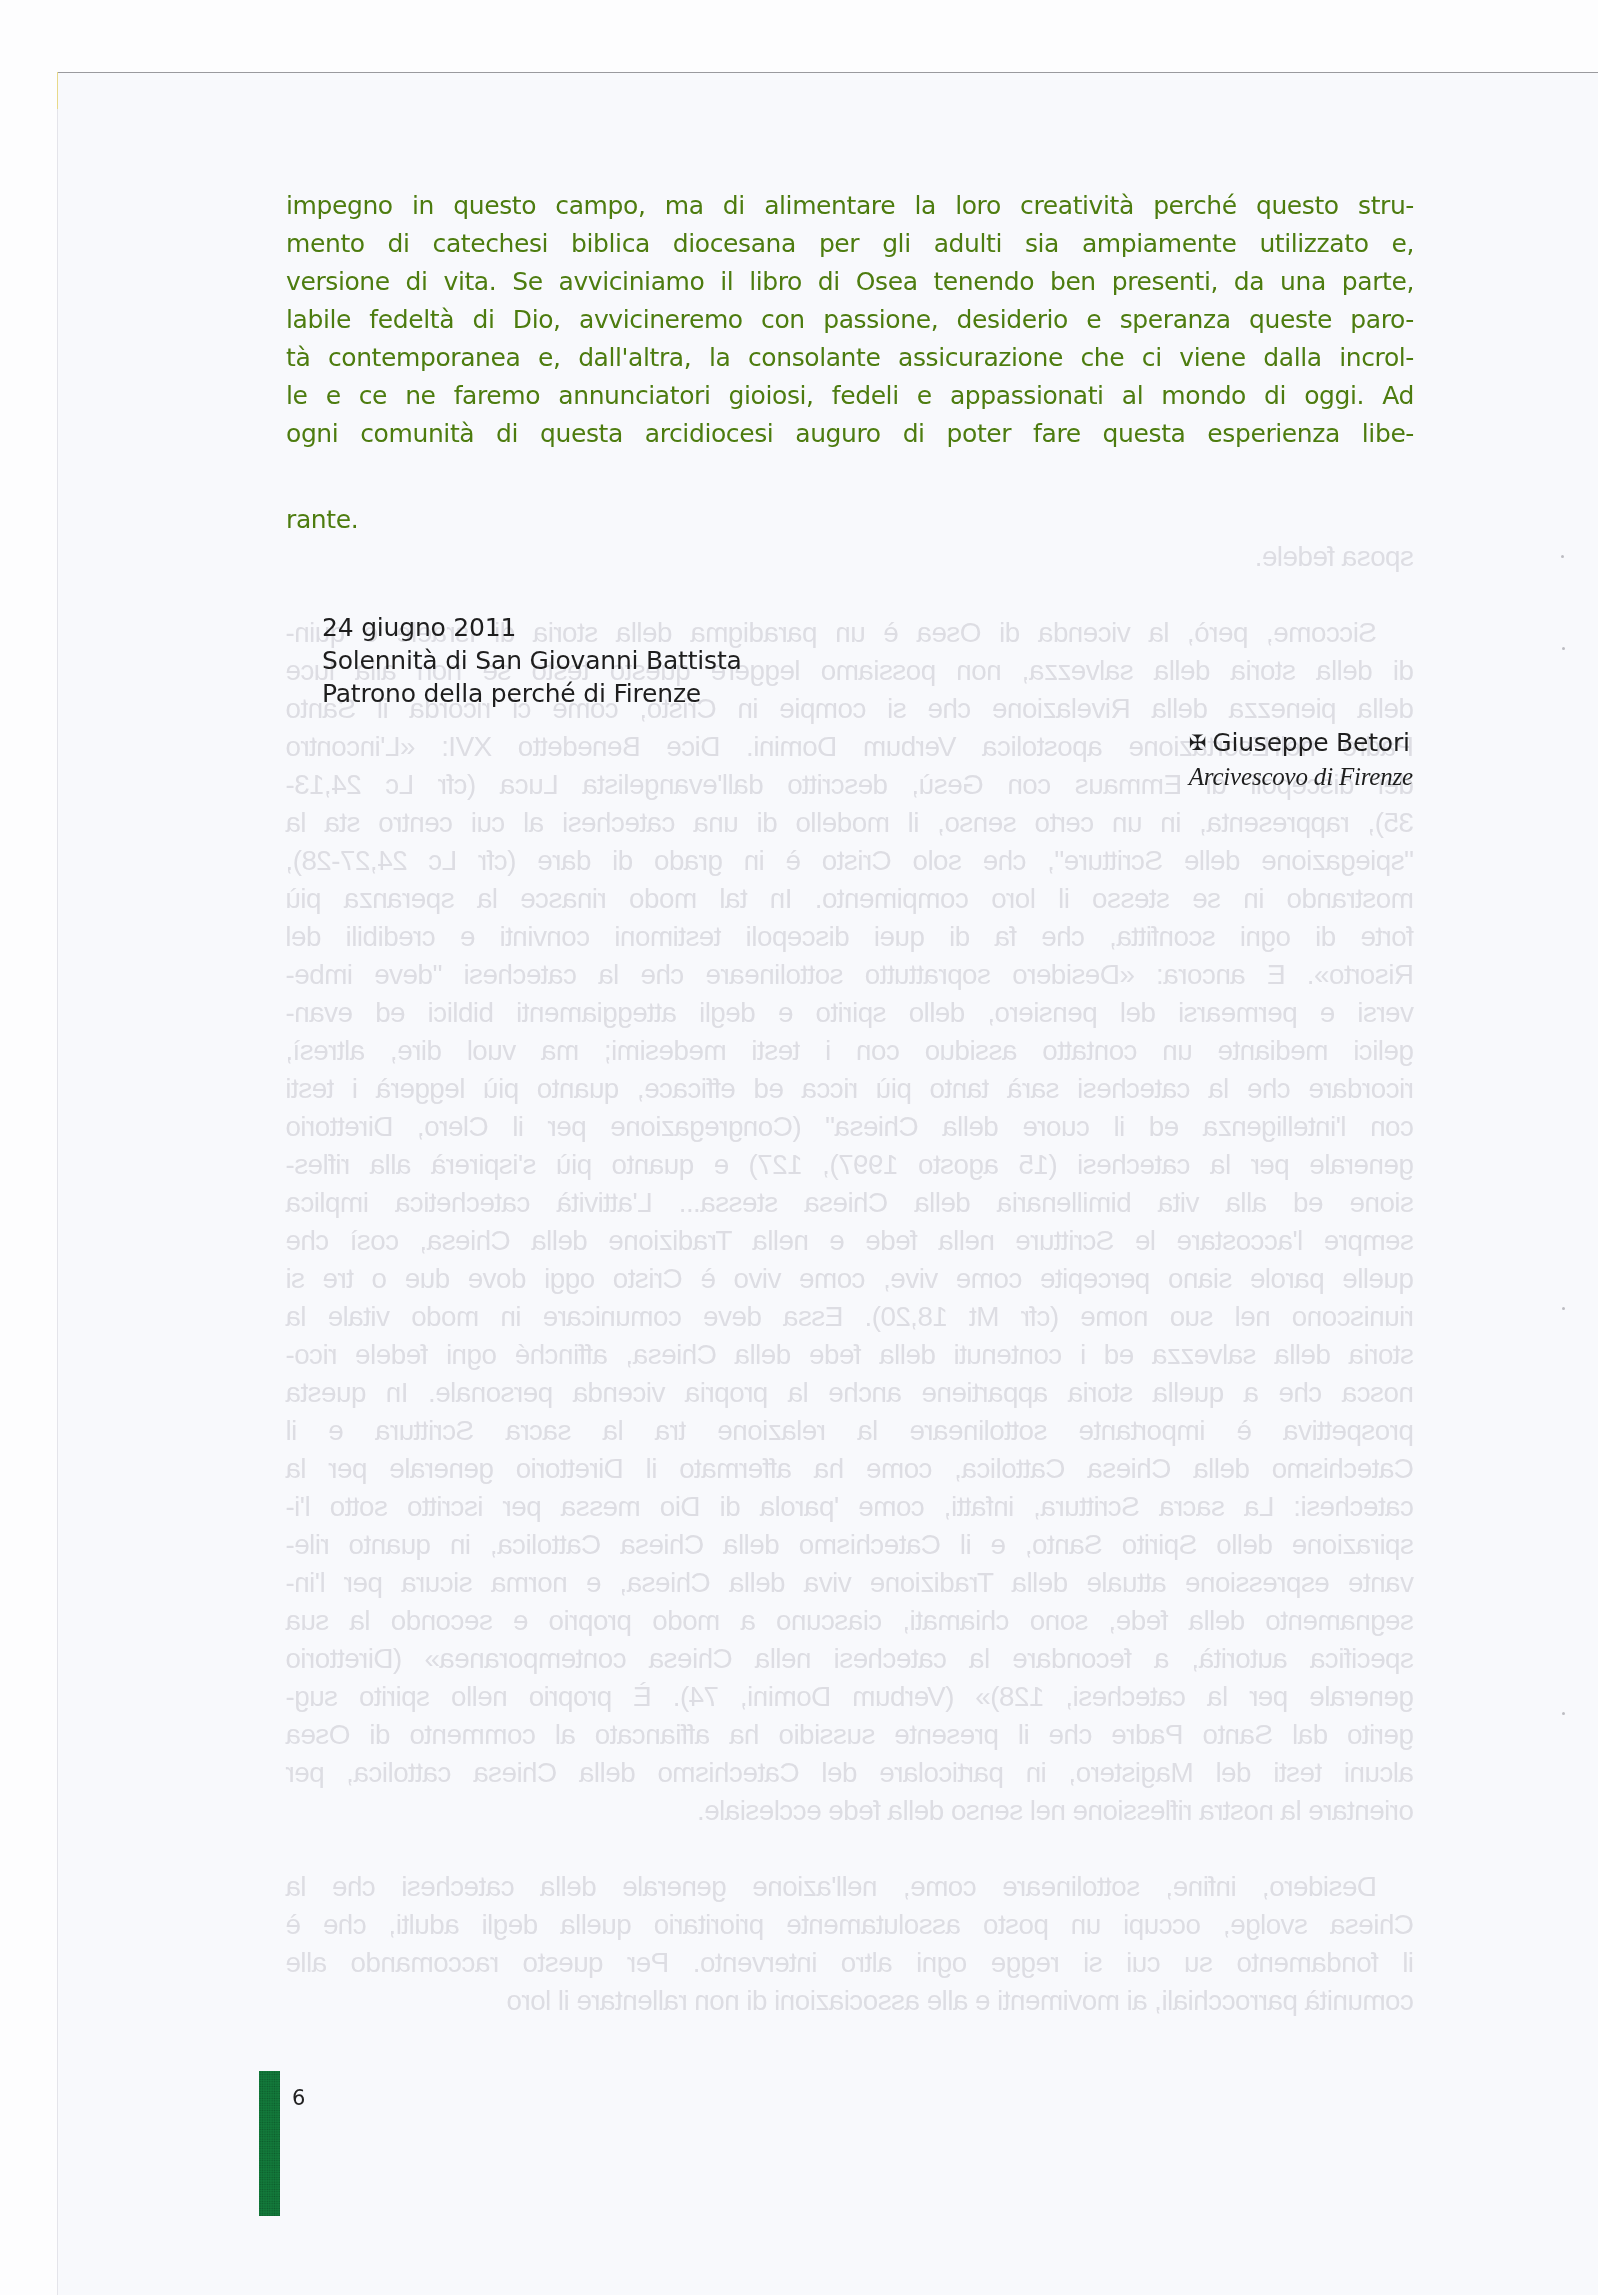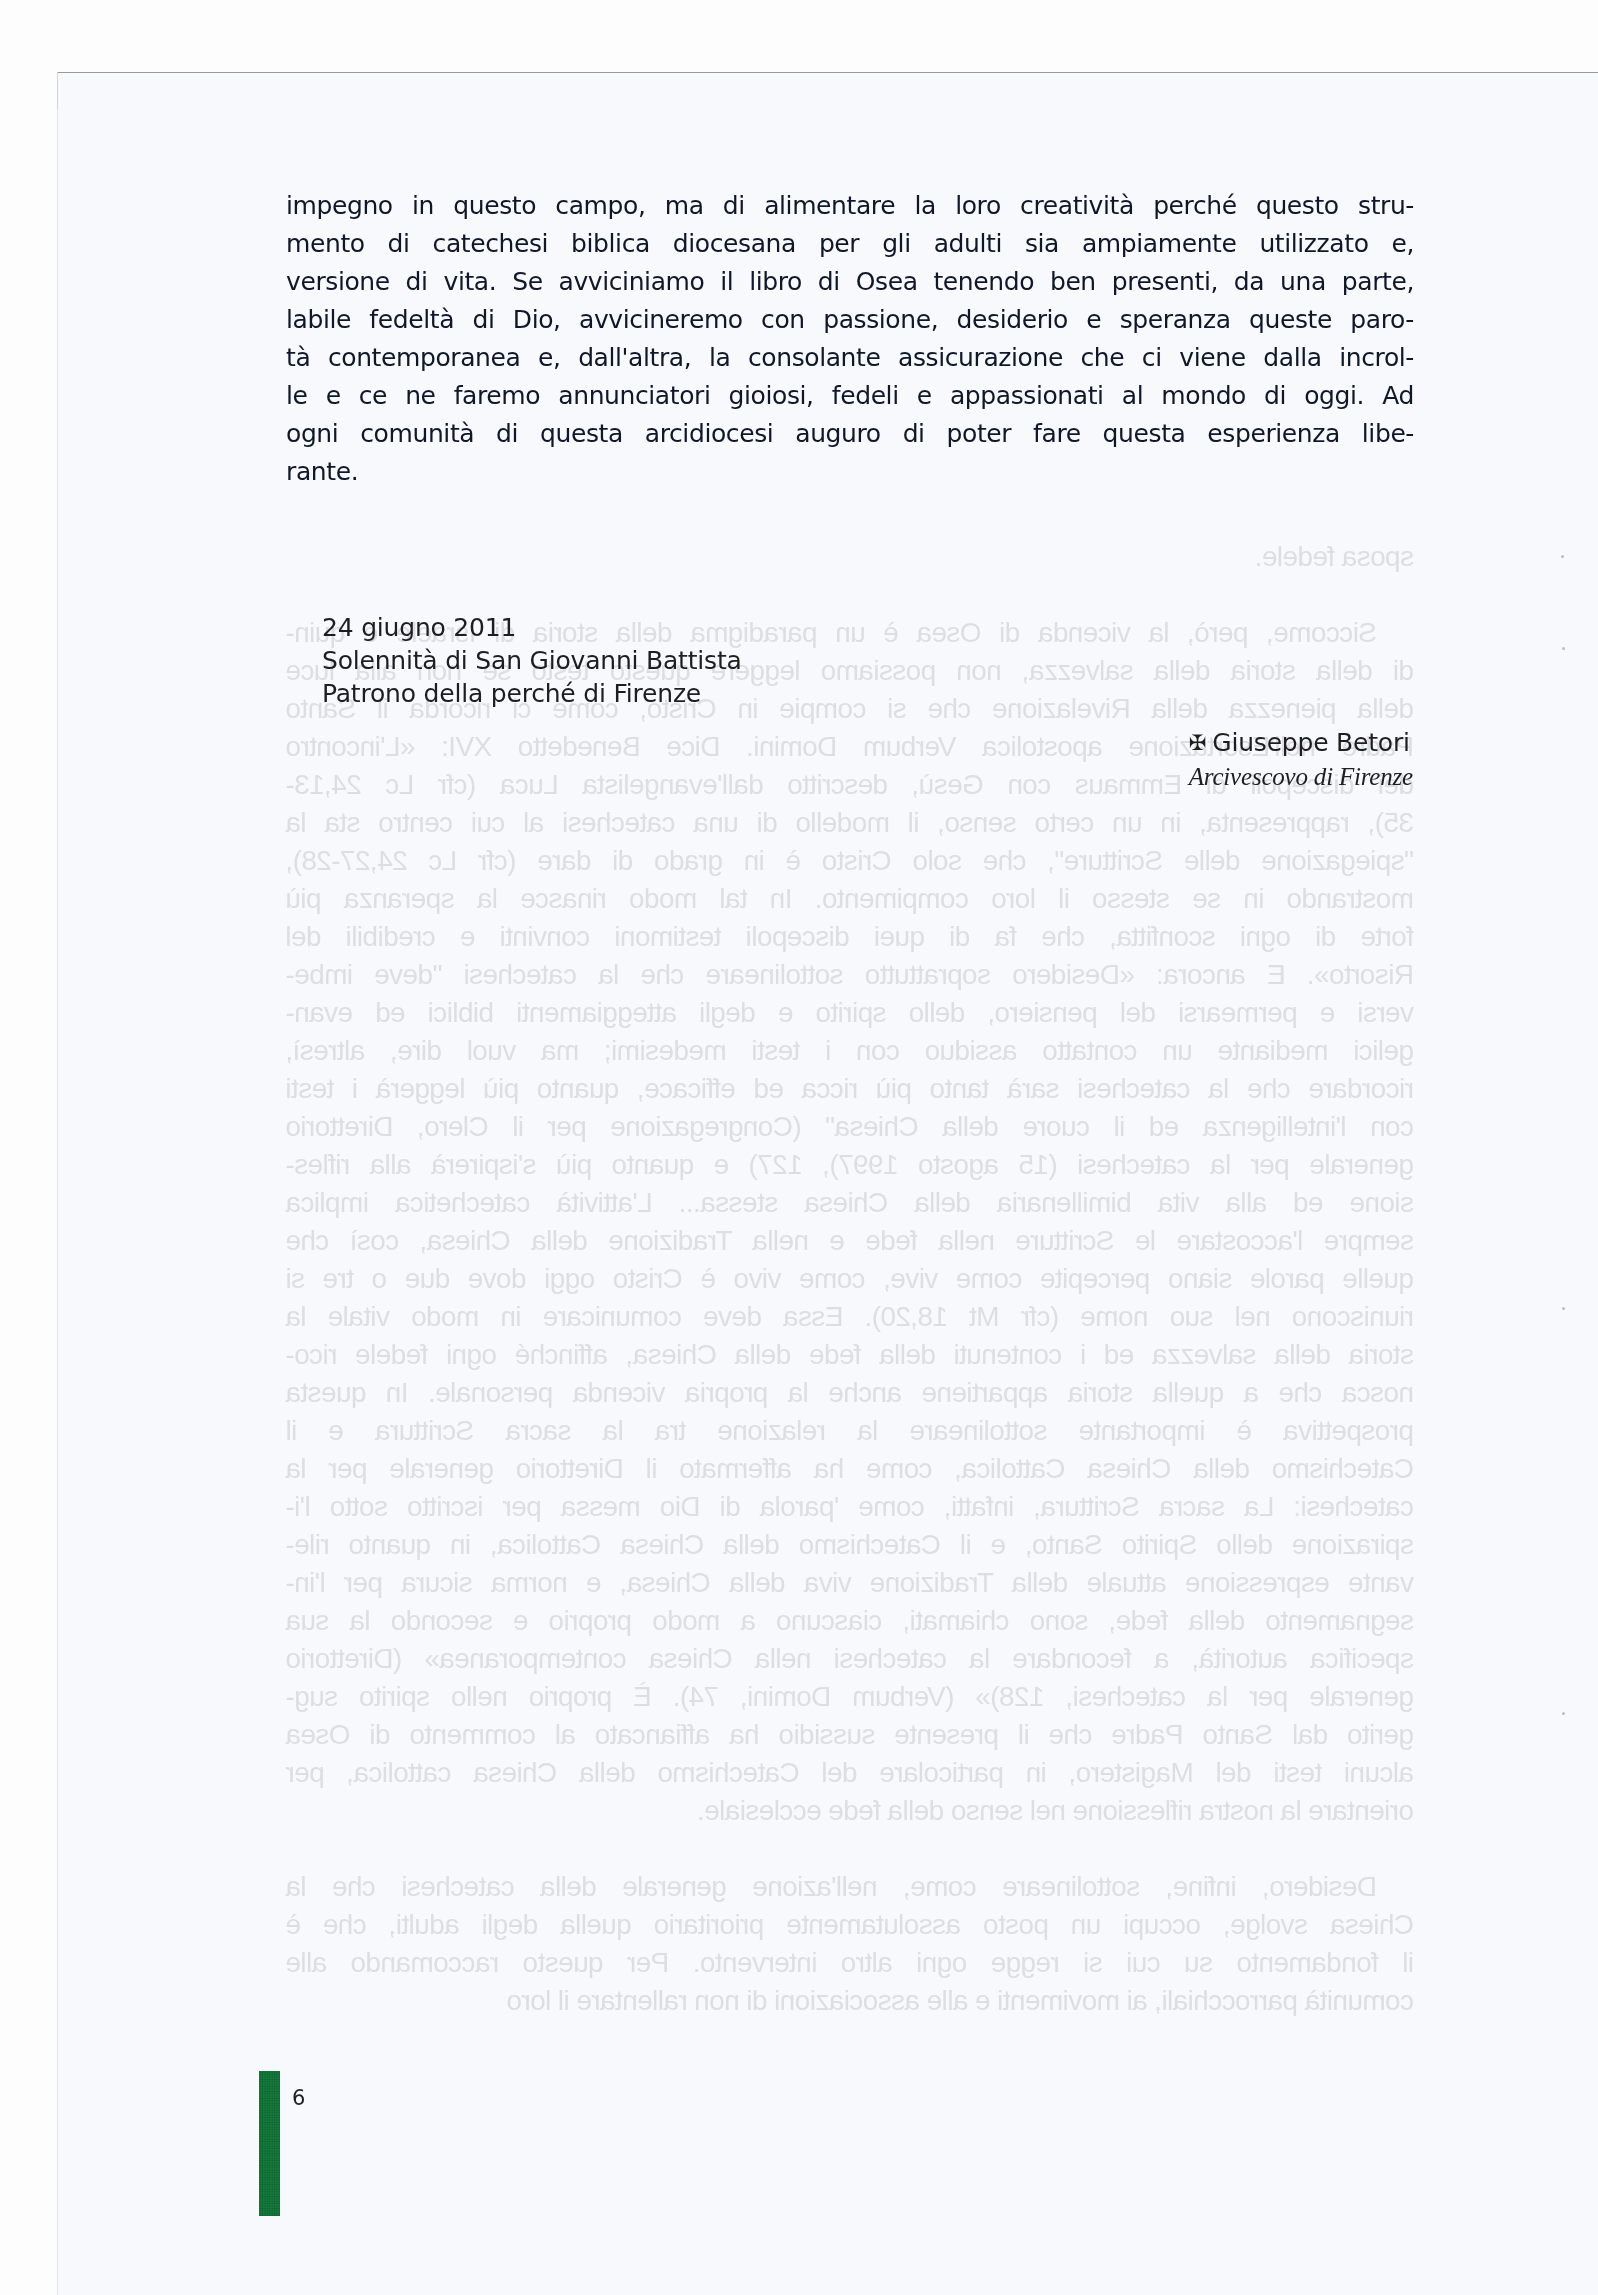--- a/index.html
+++ b/index.html
@@ -57,37 +57,38 @@
       text-align-last: left;
     }
     .bleed p.gap { height: 38px; }
     .bleed .indent { text-indent: 37px; }
 
     .body-text {
       position: absolute;
       left: 286px;
       top: 187px;
       width: 1128px;
-      color: #0f172a;
+      color: #4d7c0f;
       font-family: "DejaVu Sans", sans-serif;
       font-size: 25px;
       line-height: 38px;
       text-align: justify;
       letter-spacing: -0.4px;
       word-spacing: 1.2px;
     }
     .body-text .line {
       display: block;
       text-align: justify;
       text-align-last: justify;
       white-space: nowrap;
       overflow: visible;
     }
     .body-text .line.last {
       text-align-last: left;
+      margin-top: 48px;
     }
     .dateline {
       position: absolute;
       left: 322px;
       top: 611px;
       color: #1e1e1e;
       font-family: "DejaVu Sans", sans-serif;
       font-size: 25px;
       line-height: 33px;
       letter-spacing: -0.2px;

